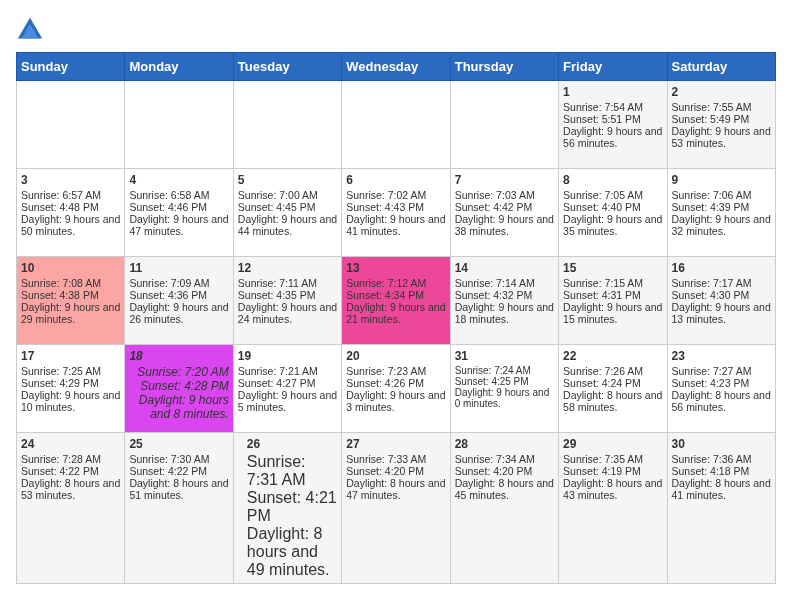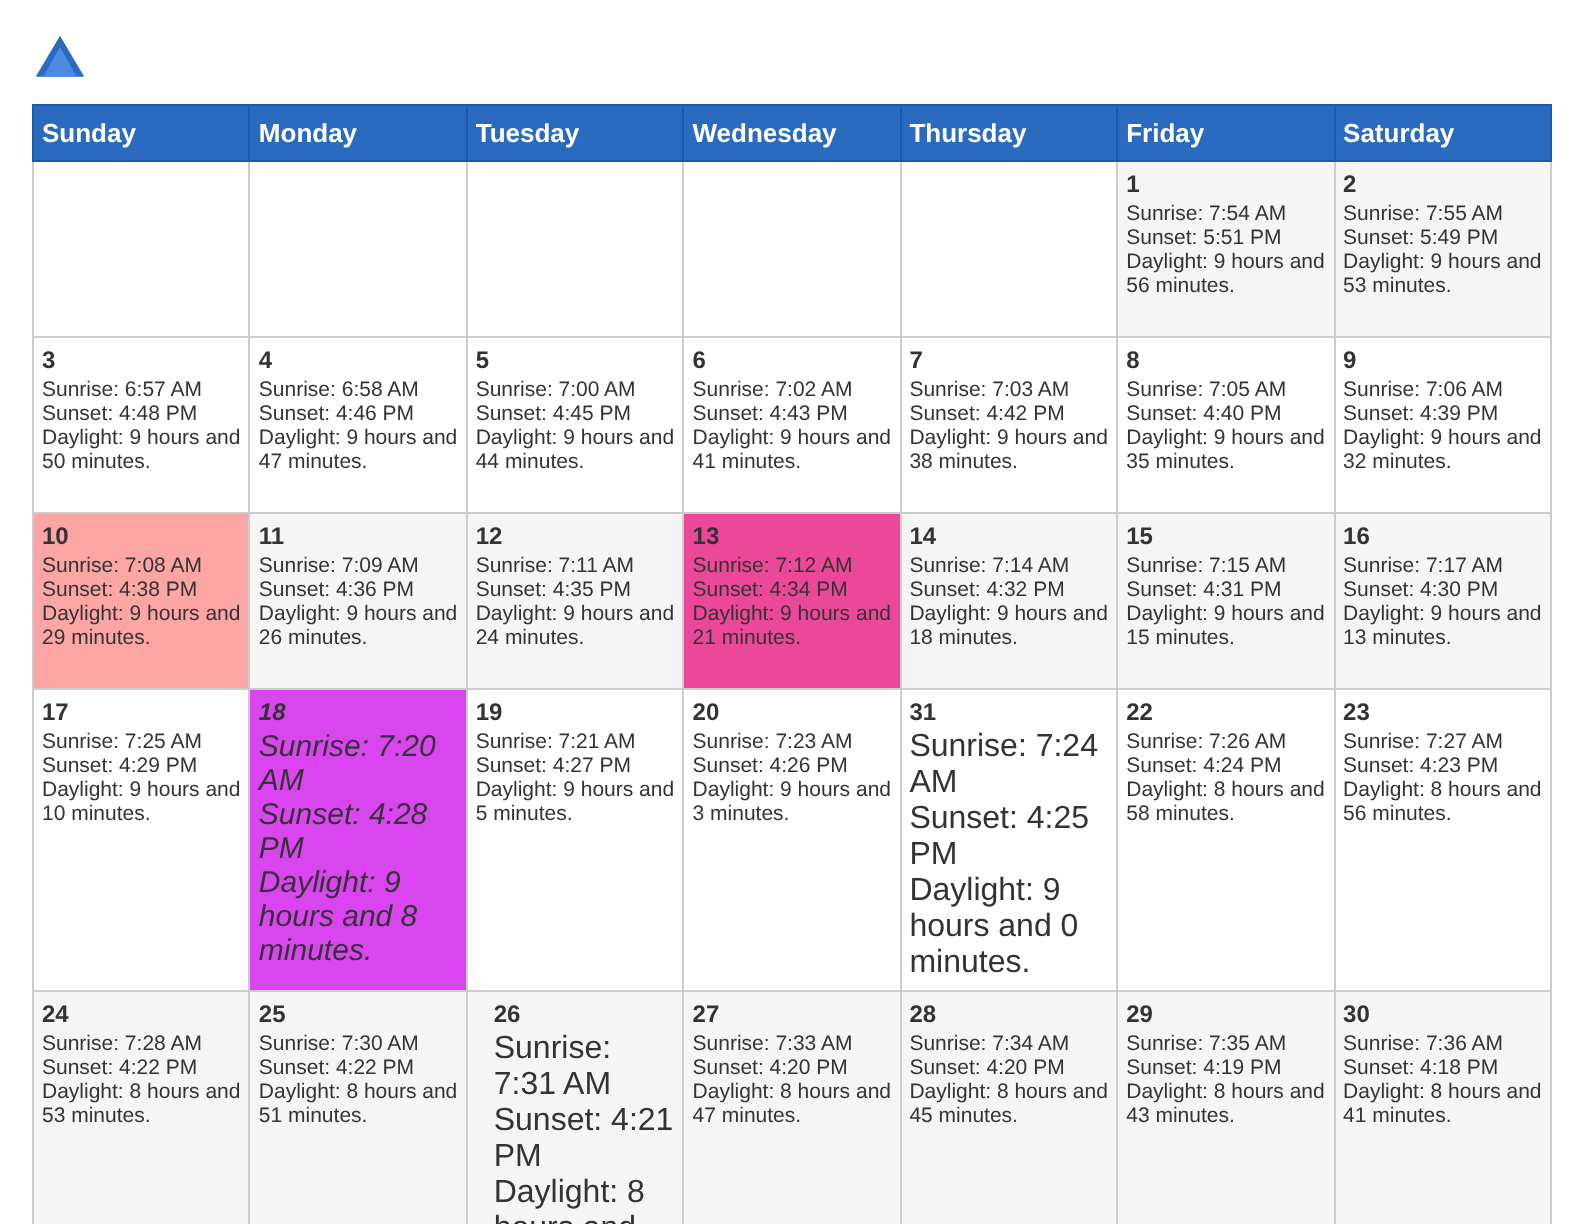--- a/index.html
+++ b/index.html
@@ -233,39 +233,39 @@
       </tr>
       <tr>
         <td style="background: rgb(255, 255, 255);">
           <span class="day-number">17</span>
           <div style="white-space: pre-line; font-size: 10.5px;">Sunrise: 7:25 AM
 Sunset: 4:29 PM
 Daylight: 9 hours and 10 minutes.</div>
         </td>
         <td style="background: #d946ef; font-style: italic;">
           <span class="day-number">18</span>
-          <div style="white-space: pre-line; font-size: 15px;">Sunrise: 7:20 AM
+          <div style="white-space: pre-line; font-size: 12px; text-align: right;">Sunrise: 7:20 AM
 Sunset: 4:28 PM
 Daylight: 9 hours and 8 minutes.</div>
         </td>
         <td style="background: rgb(255, 255, 255);">
           <span class="day-number">19</span>
           <div style="white-space: pre-line; font-size: 10.5px;">Sunrise: 7:21 AM
 Sunset: 4:27 PM
 Daylight: 9 hours and 5 minutes.</div>
         </td>
         <td style="background: rgb(255, 255, 255);">
           <span class="day-number">20</span>
           <div style="white-space: pre-line; font-size: 10.5px;">Sunrise: 7:23 AM
 Sunset: 4:26 PM
 Daylight: 9 hours and 3 minutes.</div>
         </td>
         <td style="background: rgb(255, 255, 255);">
           <span class="day-number">31</span>
-          <div style="white-space: pre-line; font-size: 16px;">Sunrise: 7:24 AM
+          <div style="white-space: pre-line; font-size: 10px;">Sunrise: 7:24 AM
 Sunset: 4:25 PM
 Daylight: 9 hours and 0 minutes.</div>
         </td>
         <td style="background: rgb(255, 255, 255);">
           <span class="day-number">22</span>
           <div style="white-space: pre-line; font-size: 10.5px;">Sunrise: 7:26 AM
 Sunset: 4:24 PM
 Daylight: 8 hours and 58 minutes.</div>
         </td>
         <td style="background: rgb(255, 255, 255);">

